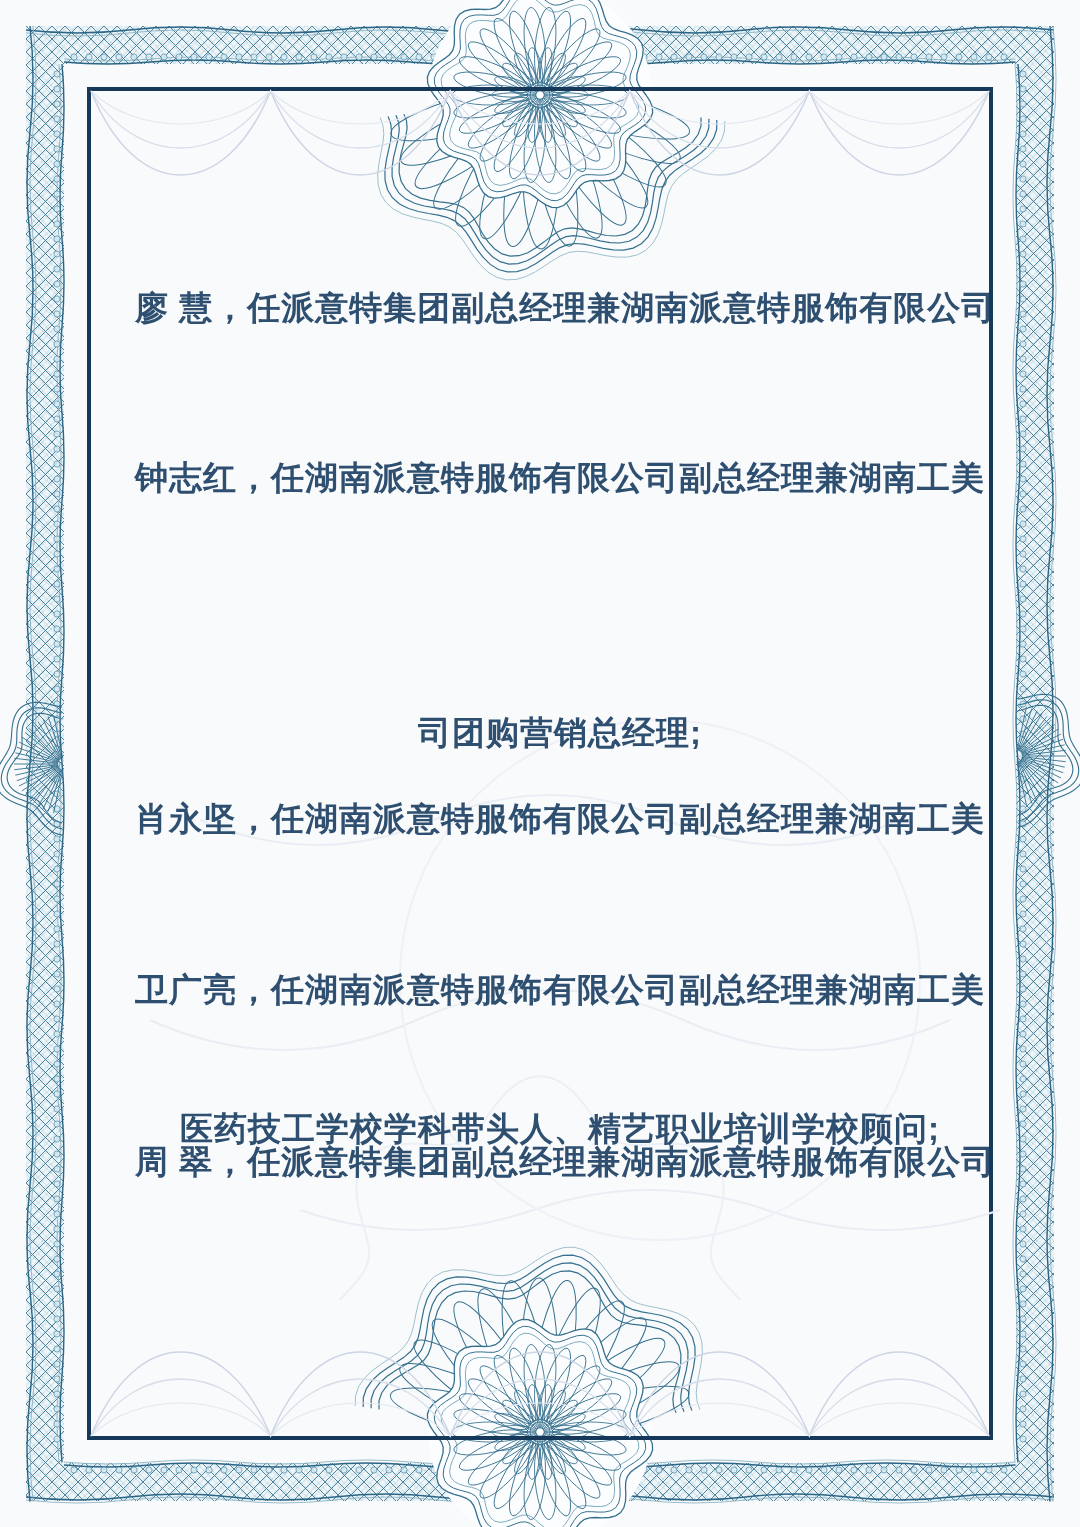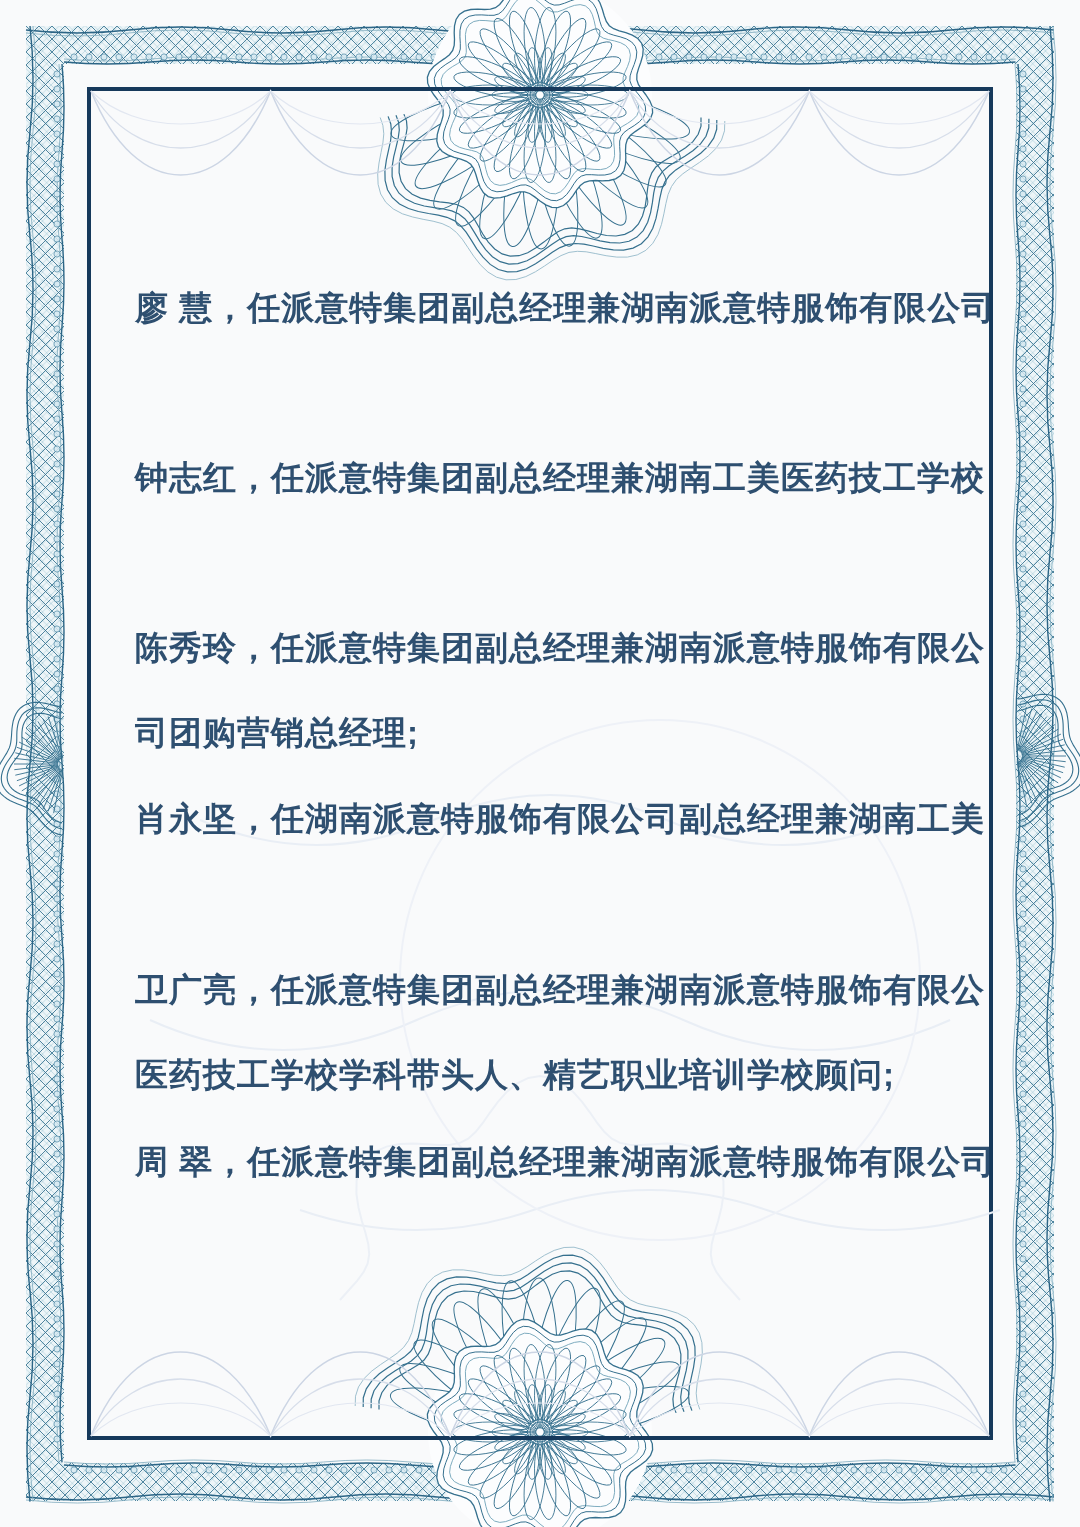--- a/index.html
+++ b/index.html
@@ -4,21 +4,21 @@
 <style>
   html,body{margin:0;padding:0;}
   body{
     width:1080px;height:1527px;overflow:hidden;background:#ffffff;
     font-family:"Liberation Sans","DejaVu Sans",sans-serif;
   }
   .page{
     position:relative;width:1080px;height:1527px;background:#f9fafb;
   }
   #deco{position:absolute;left:0;top:0;width:1080px;height:1527px;display:block;}
-  .content{position:absolute;left:0;top:0;width:1080px;height:1527px;}
+  .content{position:absolute;left:0;top:0;width:1080px;height:1527px;text-align:center;}
   .line{
     position:absolute;left:135px;width:850px;
     font-size:33px;font-weight:700;color:#2e4f70;
     letter-spacing:1px;white-space:nowrap;
   }
 </style>
 </head>
 <body>
 
 <div class="page">
@@ -580,22 +580,21 @@
         <path d="M200 820 q 116.7 50 233.3 0 q 116.7 -50 233.3 0 q 116.7 50 233.3 0" stroke="#e9eef5" stroke-width="2" fill="none"></path>
         <path d="M150 1020 q 133.3 60 266.7 0 q 133.3 -60 266.7 0 q 133.3 60 266.7 0" stroke="#e9eef5" stroke-width="2" fill="none"></path>
         <path d="M300 1210 q 116.7 40 233.3 0 q 116.7 -40 233.3 0 q 116.7 40 233.3 0" stroke="#e9eef5" stroke-width="2" fill="none"></path>
         <circle cx="660" cy="980" r="260" stroke="#eef1f7" stroke-width="2" fill="none"></circle>
         <path d="M340.0 1300.0L348.9 1290.0L357.1 1280.8L363.6 1272.1L367.7 1263.4L369.2 1254.2L368.3 1244.2L365.5 1233.0L361.8 1220.7L358.5 1207.5L356.4 1194.0L356.6 1180.9L359.7 1169.0L365.9 1159.1L375.1 1151.5L386.6 1146.6L399.6 1144.1L413.3 1143.6L426.8 1144.2L439.3 1144.9L450.4 1144.8L460.0 1142.9L468.2 1138.7L475.5 1132.1L482.6 1123.2L489.8 1112.8L497.9 1101.9L507.0 1091.7L517.2 1083.4L528.4 1077.9L540.0 1076.0L551.6 1077.9L562.8 1083.4L573.0 1091.7L582.1 1101.9L590.2 1112.8L597.4 1123.2L604.5 1132.1L611.8 1138.7L620.0 1142.9L629.6 1144.8L640.7 1144.9L653.2 1144.2L666.7 1143.6L680.4 1144.1L693.4 1146.6L704.9 1151.5L714.1 1159.1L720.3 1169.0L723.4 1180.9L723.6 1194.0L721.5 1207.5L718.2 1220.7L714.5 1233.0L711.7 1244.2L710.8 1254.2L712.3 1263.4L716.4 1272.1L722.9 1280.8L731.1 1290.0L740.0 1300.0" stroke="#ecf0f6" stroke-width="2" fill="none"></path>
       </g>
   </svg>
 
   <div class="content">
     <div class="line" style="top:286px">廖 慧，任派意特集团副总经理兼湖南派意特服饰有限公司</div>
-    <div class="line" style="top:456px">钟志红，任派意特集团副总经理兼湖南工美医药技工学校</div>
-    <div class="line" style="top:626px">陈秀玲，任派意特集团副总经理兼湖南派意特服饰有限公</div>
+    <div class="line" style="top:456px">钟志红，任湖南派意特服饰有限公司副总经理兼湖南工美</div>
     <div class="line" style="top:711px">司团购营销总经理;</div>
     <div class="line" style="top:797px">肖永坚，任湖南派意特服饰有限公司副总经理兼湖南工美</div>
-    <div class="line" style="top:968px">卫广亮，任派意特集团副总经理兼湖南派意特服饰有限公</div>
-    <div class="line" style="top:1053px">医药技工学校学科带头人、精艺职业培训学校顾问;</div>
+    <div class="line" style="top:968px">卫广亮，任湖南派意特服饰有限公司副总经理兼湖南工美</div>
+    <div class="line" style="top:1107px">医药技工学校学科带头人、精艺职业培训学校顾问;</div>
     <div class="line" style="top:1140px">周 翠，任派意特集团副总经理兼湖南派意特服饰有限公司</div>
   </div>
 
 </div>
 
 </body></html>

